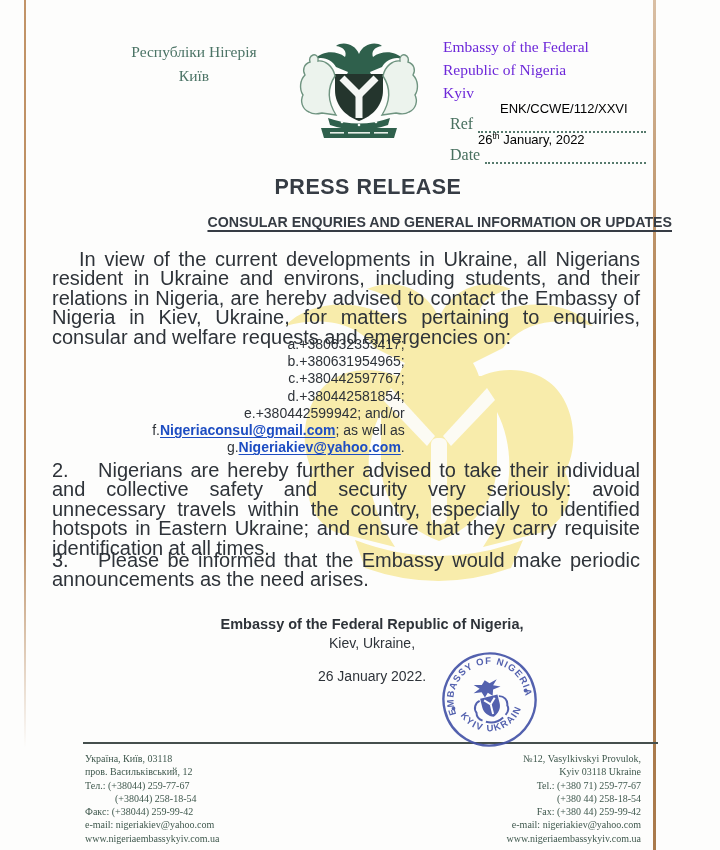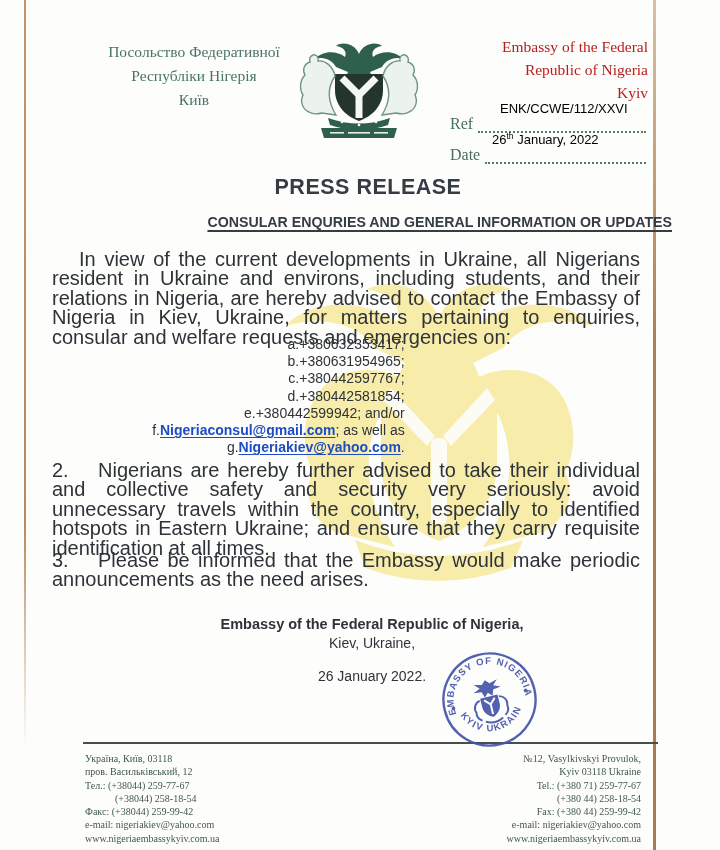--- a/index.html
+++ b/index.html
@@ -11,22 +11,22 @@
     background:linear-gradient(to bottom,#c29468 0%,#b8895c 70%,rgba(190,150,110,0));}
   .edge-right{position:absolute;left:653px;top:0;width:3px;height:850px;
     background:linear-gradient(to bottom,#d9bfa4,#b07f4e 40%,#a97a4c);}
 
   
   .watermark{position:absolute;left:243px;top:260px;width:392px;height:342px;z-index:0;}
 
   
   .hdr-left{position:absolute;left:72px;top:40px;width:244px;text-align:center;
     font-family:"Liberation Serif",serif;font-size:15.5px;line-height:24px;color:#4c7466;z-index:2;}
-  .hdr-right{position:absolute;left:443px;top:35px;width:205px;text-align:right;
-    font-family:"Liberation Serif",serif;font-size:15.5px;line-height:23px;color:#b91c1c;z-index:2;}
+  .hdr-right{position:absolute;left:443px;top:35px;width:205px;text-align:left;
+    font-family:"Liberation Serif",serif;font-size:15.5px;line-height:23px;color:#6d28d9;z-index:2;}
   .emblem{position:absolute;left:292px;top:22px;width:134px;height:124px;z-index:2;}
 
   .refblock{position:absolute;left:450px;top:101px;width:196px;z-index:2;
     font-family:"Liberation Serif",serif;color:#48705f;}
   .refval{margin-left:50px;font-family:"Liberation Sans",sans-serif;font-size:13px;
     color:#000000;white-space:nowrap;margin-bottom:-4px;}
   .refval sup{font-size:8.5px;}
   .refrow{display:flex;align-items:flex-end;height:21px;}
   .reflbl{font-size:16px;margin-right:5px;}
   .dots{flex:1;border-bottom:2.5px dotted #567a6d;height:15px;}
@@ -84,21 +84,20 @@
       <path d="M148 128 L192 176 L184 186 L140 140 Z"></path>
       <path d="M244 128 L200 176 L208 186 L252 140 Z"></path>
       <rect x="188" y="178" width="16" height="86" rx="6"></rect>
     </g>
   </svg>
 
   <div class="edge-left"></div>
   <div class="edge-right"></div>
 
   <div class="hdr-left">
-    <div>Посольство Федеративної</div>
     <div>Республіки Нігерія</div>
     <div>Київ</div>
   </div>
 
   <svg class="emblem" viewBox="0 0 134 124" aria-hidden="true">
     <g fill="#2f604c">
       <path d="M67 32 C63 22 51 19 44 24 C52 25 55 30 53 35 C44 28 30 29 23 37 C32 34 40 38 44 45 L56 50 L52 59 L67 54 L82 59 L78 50 L90 45 C94 38 102 34 111 37 C104 29 90 28 81 35 C79 30 82 25 90 24 C83 19 71 22 67 32 Z"></path>
       <rect x="59" y="44" width="16" height="8"></rect>
     </g>
     <path d="M43 52 L91 52 L91 68 C91 83 81 94 67 99 C53 94 43 83 43 68 Z" fill="#24352d"></path>
@@ -130,21 +129,21 @@
     <div>Republic of Nigeria</div>
     <div>Kyiv</div>
   </div>
 
   <div class="refblock">
     <div class="refval">ENK/CCWE/112/XXVI</div>
     <div class="refrow">
       <span class="reflbl">Ref</span>
       <span class="dots"></span>
     </div>
-    <div class="refval" style="margin-left:42px;margin-top:-2px;"><span>26</span><sup>th</sup><span> January, 2022</span></div>
+    <div class="refval" style="margin-left:28px;margin-top:-2px;"><span>26</span><sup>th</sup><span> January, 2022</span></div>
     <div class="refrow">
       <span class="reflbl">Date</span>
       <span class="dots"></span>
     </div>
   </div>
 
   <div class="title">PRESS RELEASE</div>
   <div class="subtitle">CONSULAR ENQURIES AND GENERAL INFORMATION OR UPDATES</div>
 
   <div class="para p1">In view of the current developments in Ukraine, all Nigerians resident in Ukraine and environs, including students, and their relations in Nigeria, are hereby advised to contact the Embassy of Nigeria in Kiev, Ukraine, for matters pertaining to enquiries, consular and welfare requests and emergencies on:</div>

